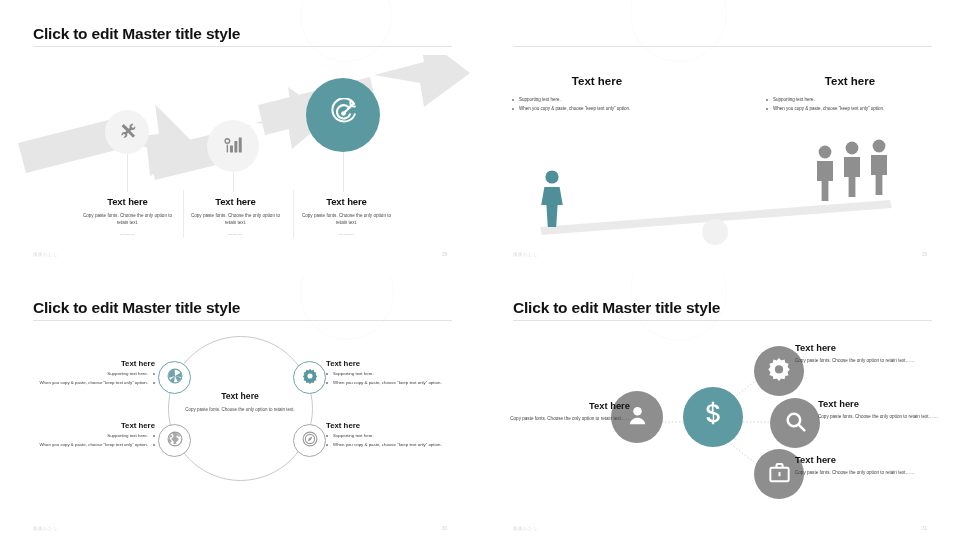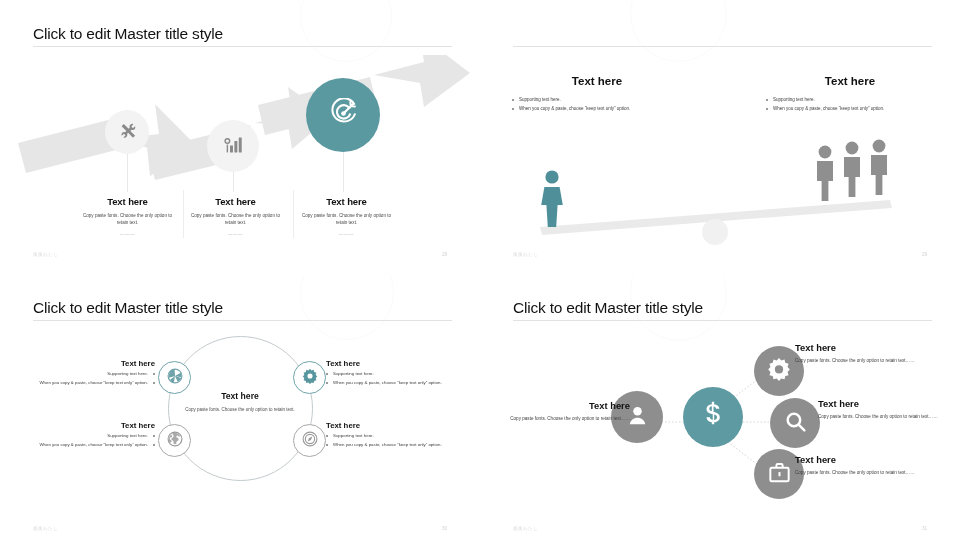--- a/index.html
+++ b/index.html
@@ -1,21 +1,21 @@
 <!DOCTYPE html>
 <html><head>
 <meta charset="utf-8">
 <style>
   html,body{margin:0;padding:0;background:#ffffff;}
   body{width:960px;height:548px;font-family:"Liberation Sans",sans-serif;color:#1a1a1a;overflow:hidden;}
   .sheet{position:relative;width:960px;height:548px;}
   .slide{position:absolute;width:480px;height:274px;background:#fff;overflow:hidden;}
   .s1{left:0;top:0}.s2{left:480px;top:0}.s3{left:0;top:274px}.s4{left:480px;top:274px}
 
-  .title{position:absolute;left:33px;top:25px;font-size:15.5px;font-weight:normal;letter-spacing:-.2px;color:#121212;white-space:nowrap;}
+  .title{position:absolute;left:33px;top:25px;font-size:15.5px;font-weight:bold;letter-spacing:-.2px;color:#121212;white-space:nowrap;}
   .rule{position:absolute;left:33px;top:46px;width:419px;height:1px;background:#e2e2e2;}
   .footer-logo{position:absolute;left:33px;bottom:17px;font-size:4.6px;color:#dcdcdc;letter-spacing:.4px;}
   .pagenum{position:absolute;right:33px;bottom:17px;font-size:4.6px;color:#d2d2d2;}
 
   
   .arrowwrap{position:absolute;left:0;top:55px;width:480px;height:125px;}
   .s1circ{position:absolute;border-radius:50%;display:flex;align-items:center;justify-content:center;}
   .c-gray{background:#f3f3f3;}
   .c-teal{background:#5b99a1;}
   .stem{position:absolute;width:1px;background:#e8e8e8;}

